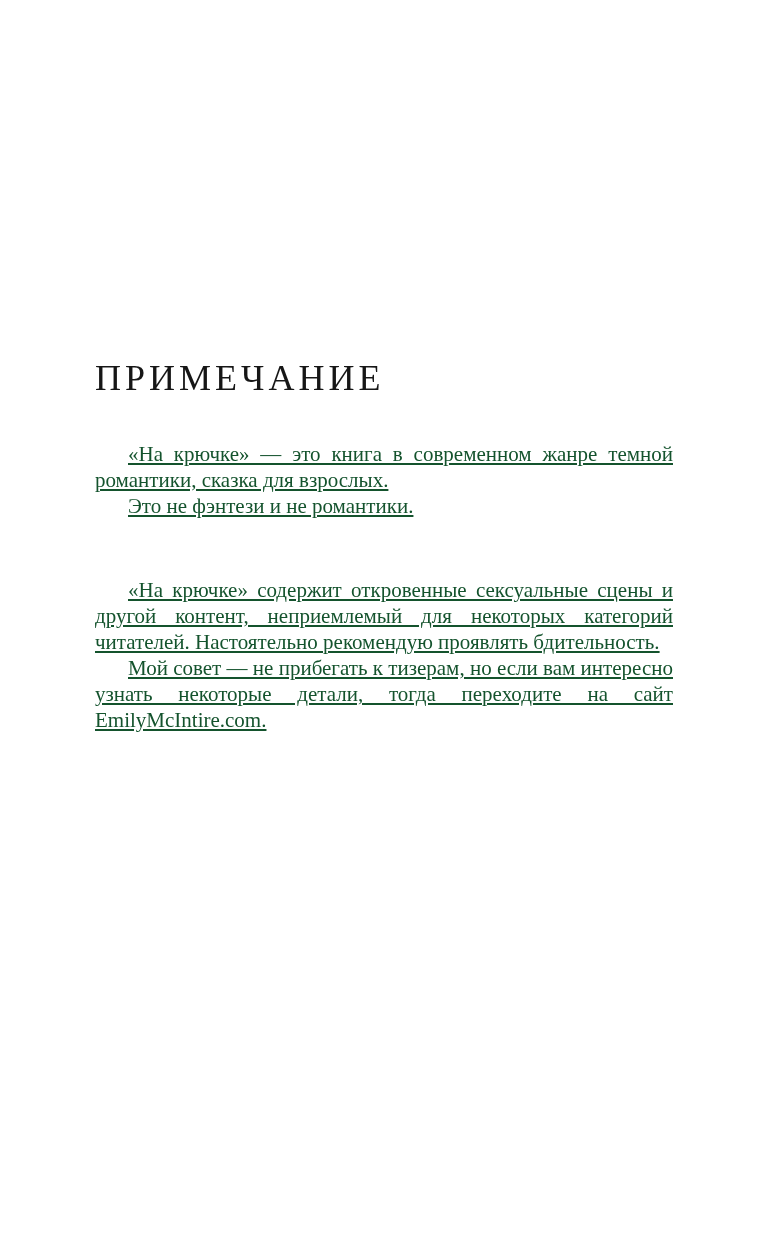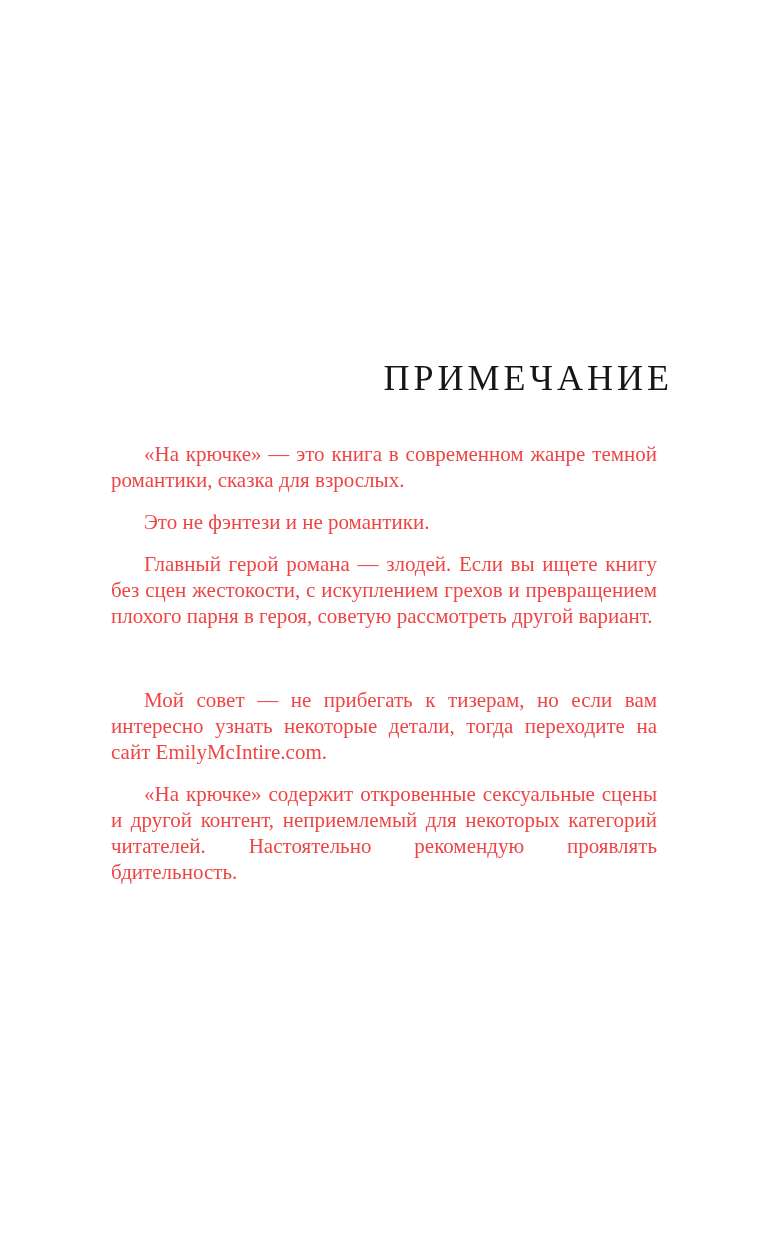--- a/index.html
+++ b/index.html
@@ -17,60 +17,60 @@
   }
   .page {
     position: absolute;
     left: 95px;
     top: 0;
     width: 578px;
     height: 1240px;
   }
   .chapter-title {
     margin-top: 352px;
-    text-align: right;
+    text-align: left;
     font-size: 36px;
     line-height: 53px;
     font-weight: 400;
     letter-spacing: 4px;
     color: #161616;
   }
   .chapter-title .title-line {
     display: block;
   }
   .text-block {
     margin-top: 36px;
   }
   .text-block.second {
     margin-top: 58px;
   }
   .text-block p {
-    margin: 16px;
+    margin: 0;
     font-size: 21px;
     line-height: 26px;
     text-align: justify;
     text-indent: 33px;
-    color: #ef4444;
+    color: #14532d;
     hyphens: manual;
+    text-decoration: underline;
     -webkit-hyphens: manual;
   }
 </style>
 </head>
 <body>
 
 <div class="page">
 
   <h1 class="chapter-title">
     <span class="title-line">ПРИМЕЧАНИЕ</span>
   </h1>
 
   <div class="text-block first">
       <p>«На крючке» — это книга в современном жанре тем­ной романтики, сказка для взрослых.</p>
       <p>Это не фэнтези и не романтики.</p>
-      <p>Главный герой романа — злодей. Если вы ищете кни­гу без сцен жестокости, с искуплением грехов и превра­щением плохого парня в героя, советую рассмотреть дру­гой вариант.</p>
     </div>
 
   <div class="text-block second">
+      <p>«На крючке» содержит откровенные сексуальные сцены и другой контент, неприемлемый для некоторых категорий читателей. Настоятельно рекомендую прояв­лять бдительность.</p>
       <p>Мой совет — не прибегать к тизерам, но если вам интересно узнать некоторые детали, тогда переходите на сайт EmilyMcIntire.com.</p>
-      <p>«На крючке» содержит откровенные сексуальные сцены и другой контент, неприемлемый для некоторых категорий читателей. Настоятельно рекомендую прояв­лять бдительность.</p>
     </div>
 
 </div>
 
 </body></html>

